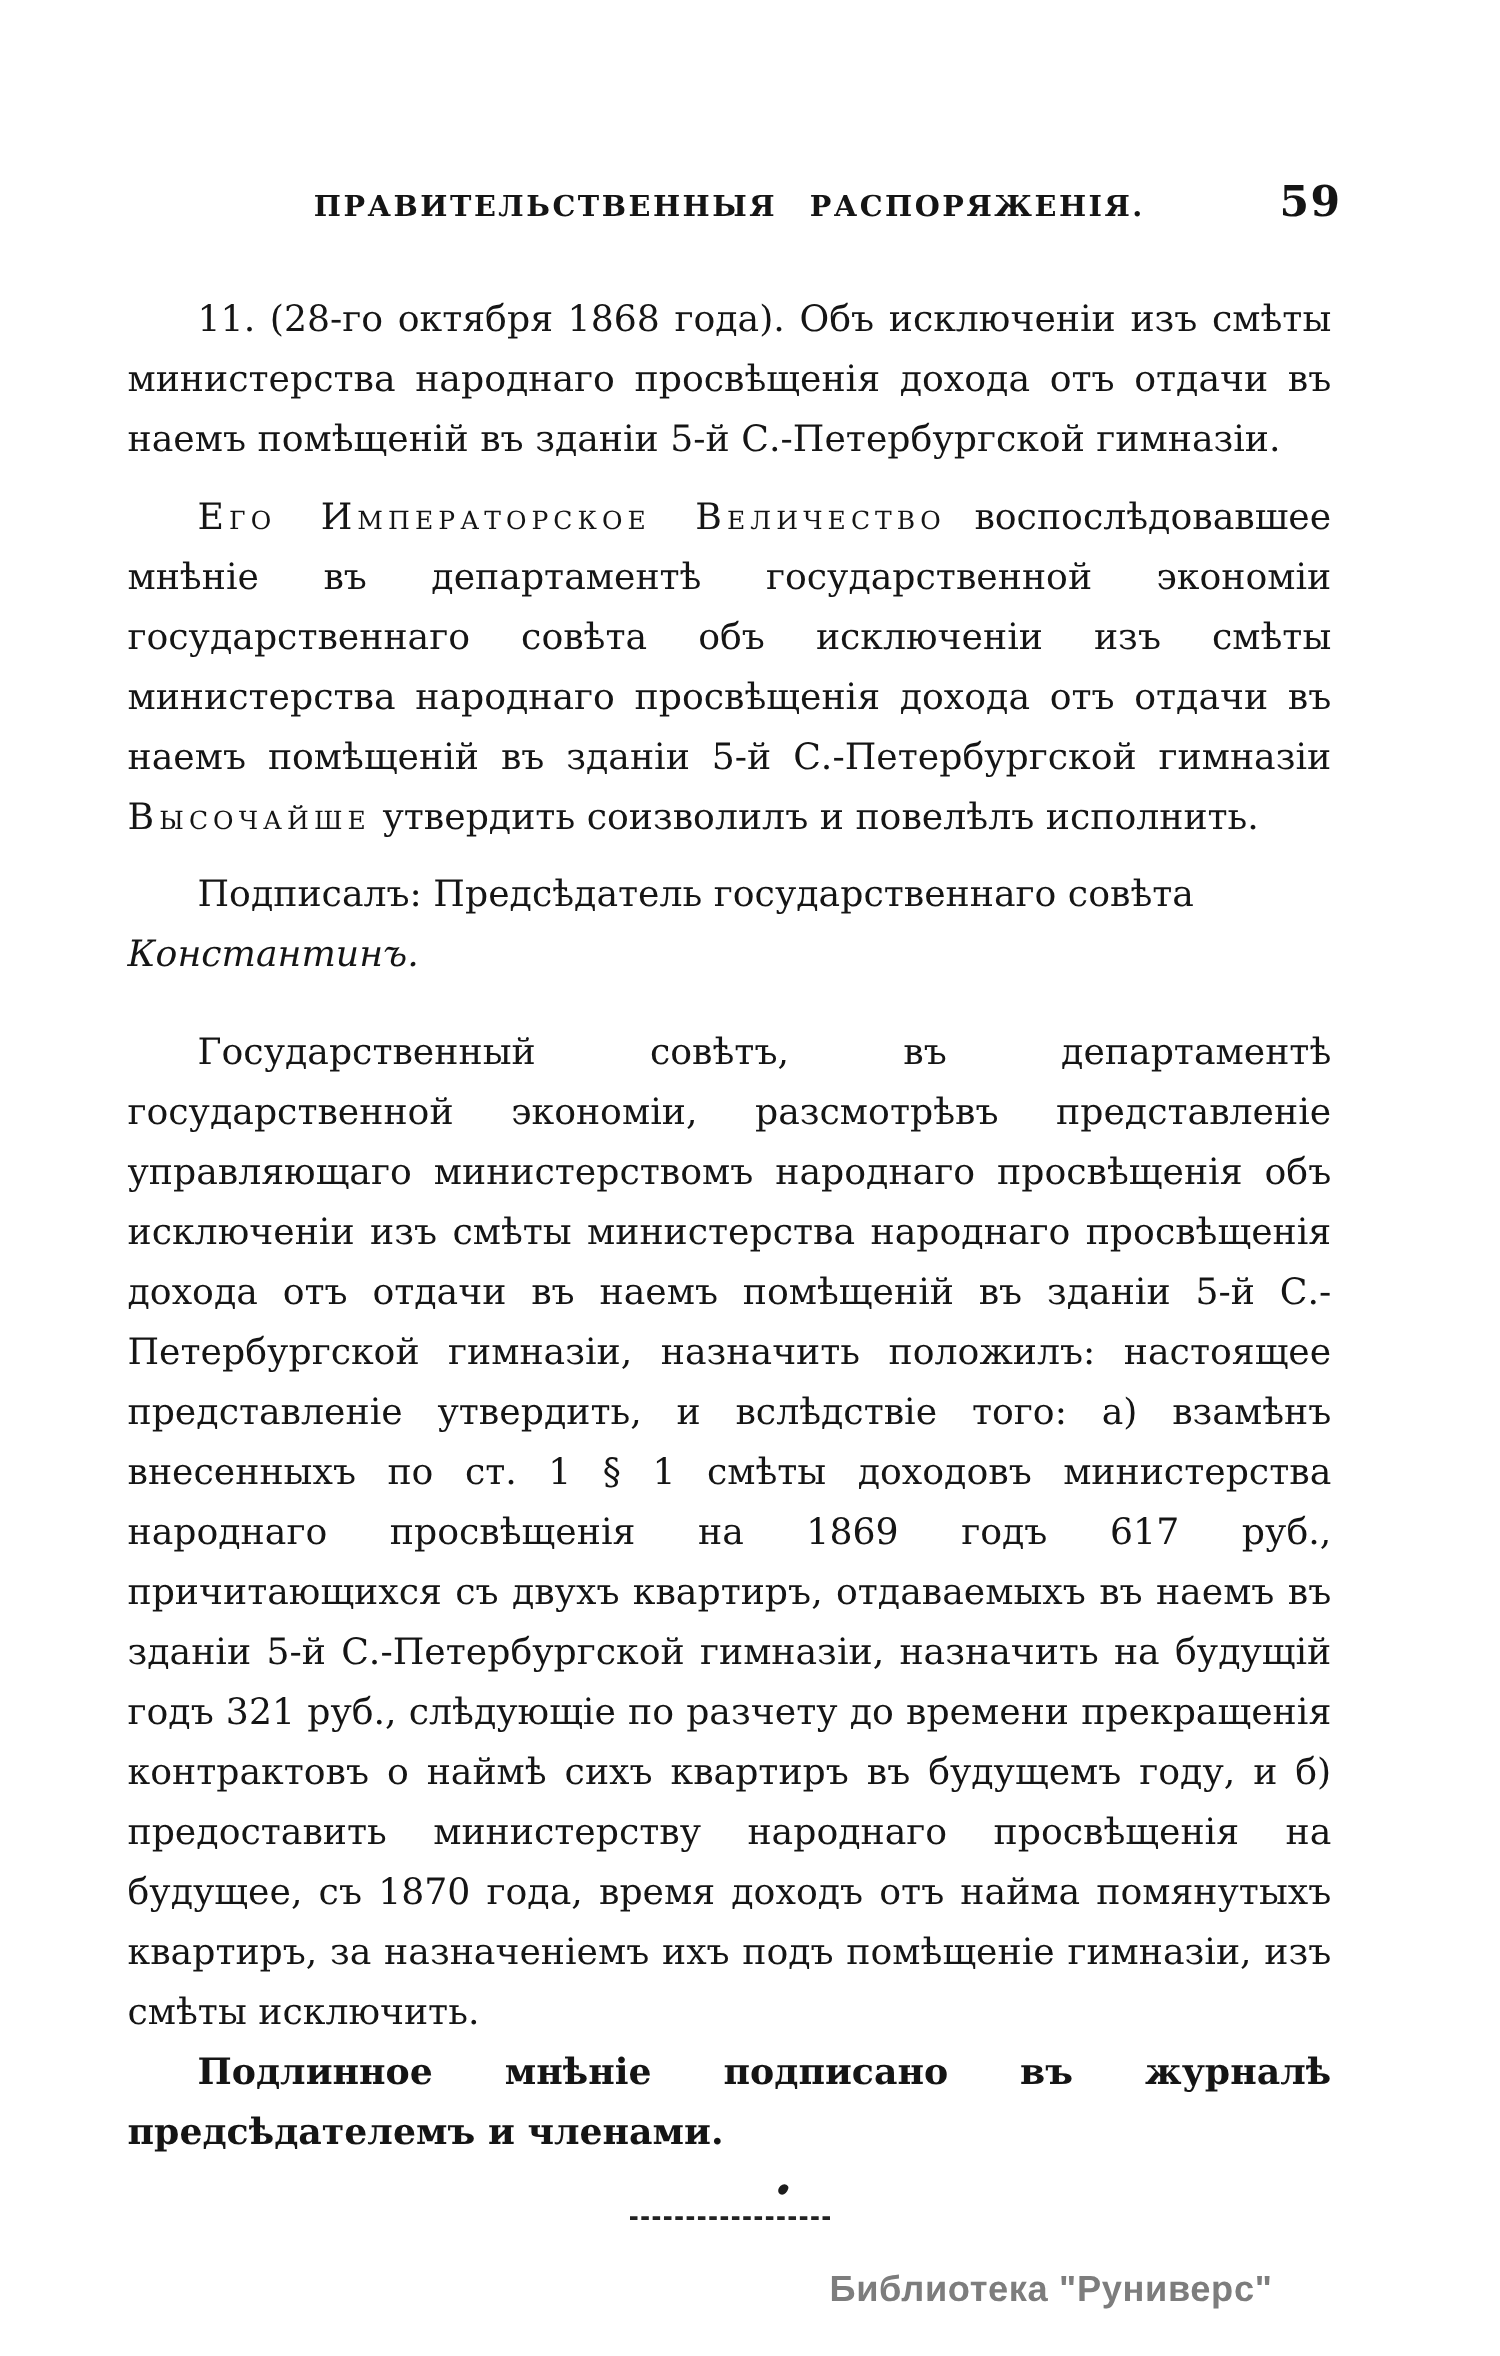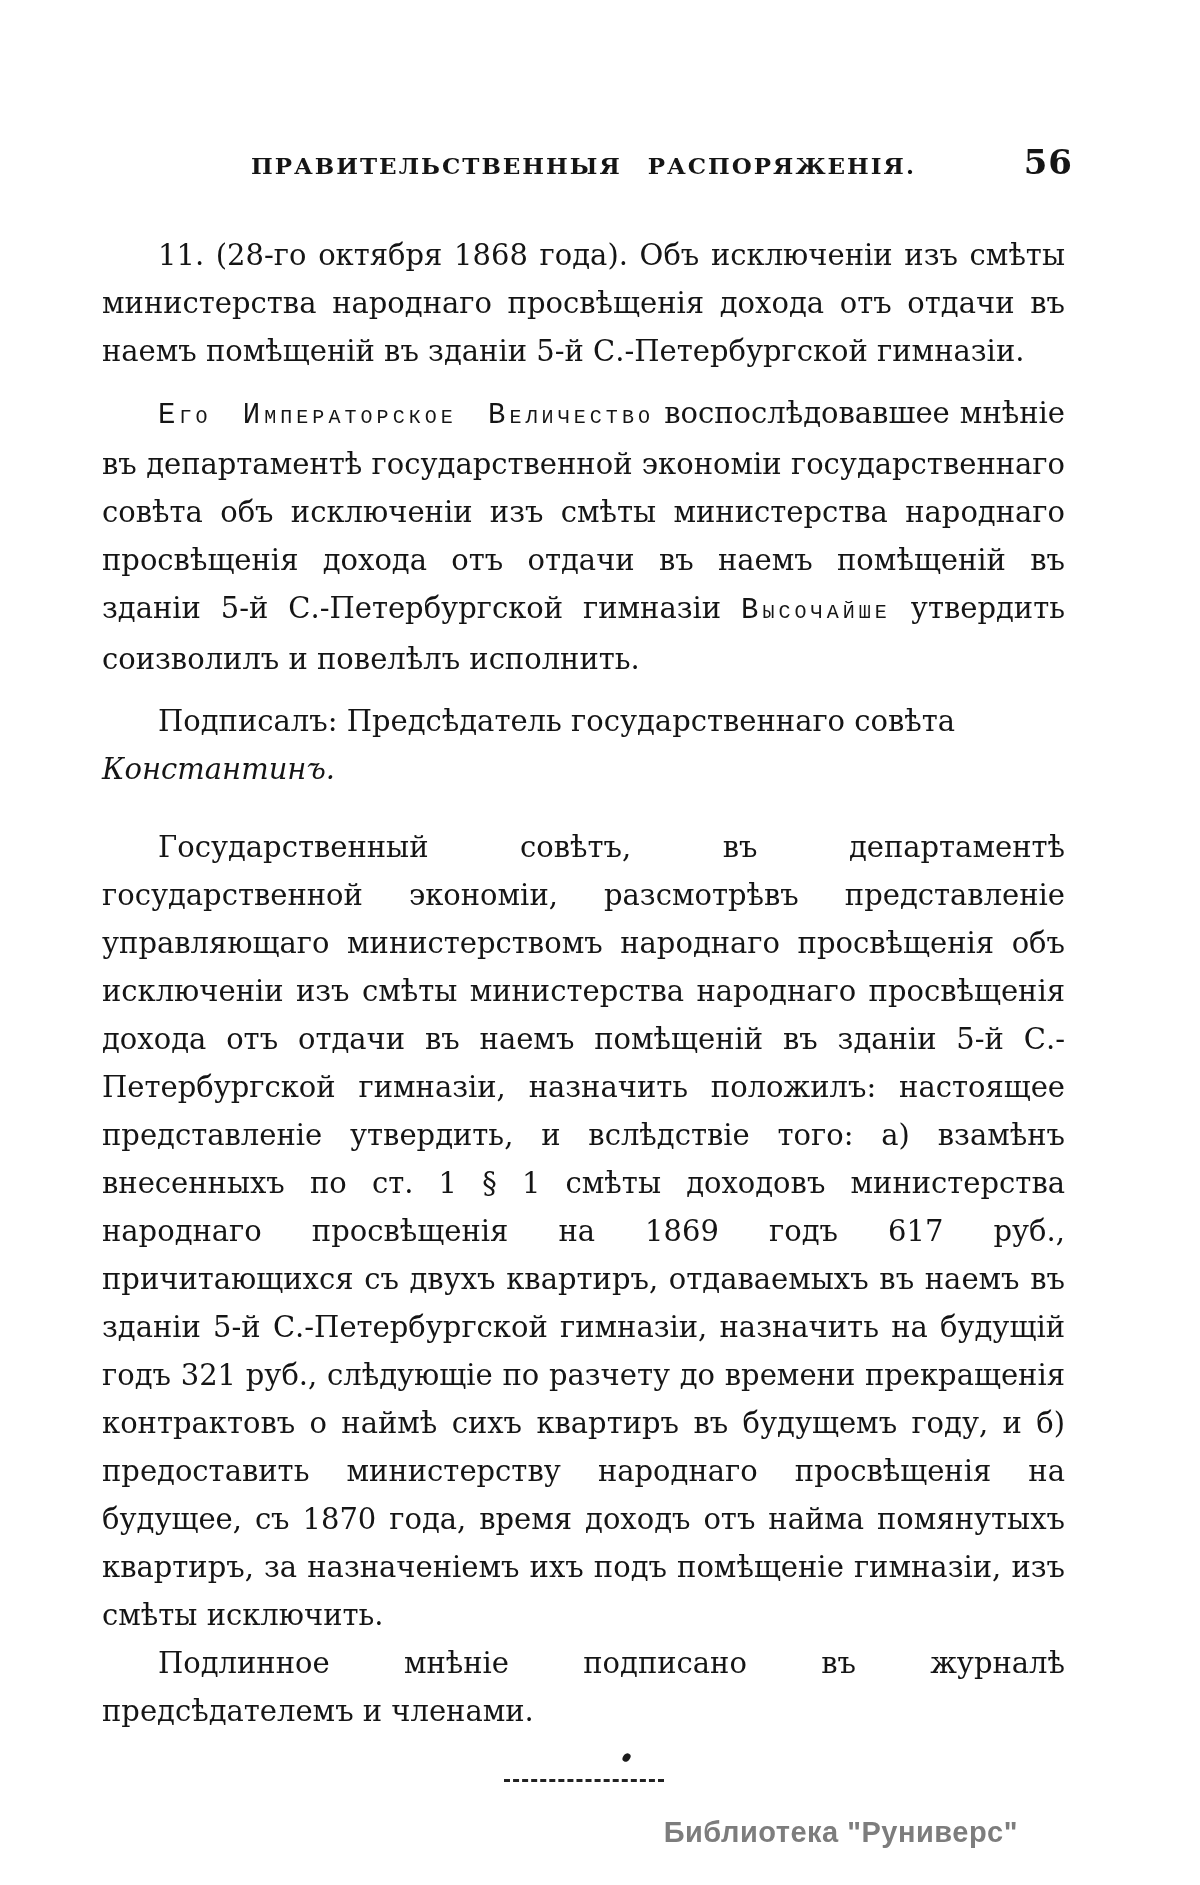--- a/index.html
+++ b/index.html
@@ -42,40 +42,39 @@
     font-size: 29px;
     line-height: 48px;
   }
   .decree-title { margin-top: 52px; }
   .decree-body { margin-top: 14px; }
   .italic { }
   .spaced {
     font-variant: small-caps;
     letter-spacing: 0.14em;
     word-spacing: 0.30em;
-    font-family: Liberation Mono, monospace;
   }
   .signed-par { margin-top: 14px; }
   .signature-line {
     text-align: left;
     padding-right: 55px;
     font-style: italic;
     font-size: 29px;
     line-height: 48px;
   }
   .opinion-heading {
     margin-top: 28px;
     text-align: center;
     font-size: 25px;
     font-weight: bold;
     letter-spacing: 2px;
     word-spacing: 10px;
   }
   .opinion-body { margin-top: 30px; }
-  .closing-par { margin-top: 0; }
+  .closing-par { margin-top: 0; font-weight: bold; }
   .divider-wrap {
     position: relative;
     width: 160px;
     margin: 44px auto 0 auto;
     height: 6px;
   }
   .divider-line {
     border-top: 3px dashed #222222;
     width: 100%;
   }
@@ -101,21 +100,21 @@
   }
 </style>
 </head>
 <body>
 
 <div class="page">
   <div class="content">
 
     <div class="running-head">
       <span>ПРАВИТЕЛЬСТВЕННЫЯ РАСПОРЯЖЕНІЯ.</span>
-      <span class="page-number">56</span>
+      <span class="page-number">59</span>
     </div>
 
     <p class="body-par decree-title">
       <span>11. (28-го октября 1868 года). </span>
       <span class="italic">Объ исключеніи изъ смѣты министерства народнаго просвѣщенія дохода отъ отдачи въ наемъ помѣщеній въ зданіи 5-й С.-Петербургской гимназіи.</span>
     </p>
 
     <p class="body-par decree-body">
       <span class="spaced">Его Императорское Величество</span>
       <span> воспослѣдовавшее мнѣніе въ департаментѣ государственной экономіи государственнаго совѣта объ исключеніи изъ смѣты министерства народнаго просвѣщенія дохода отъ отдачи въ наемъ помѣщеній въ зданіи 5-й С.-Петербургской гимназіи </span>

